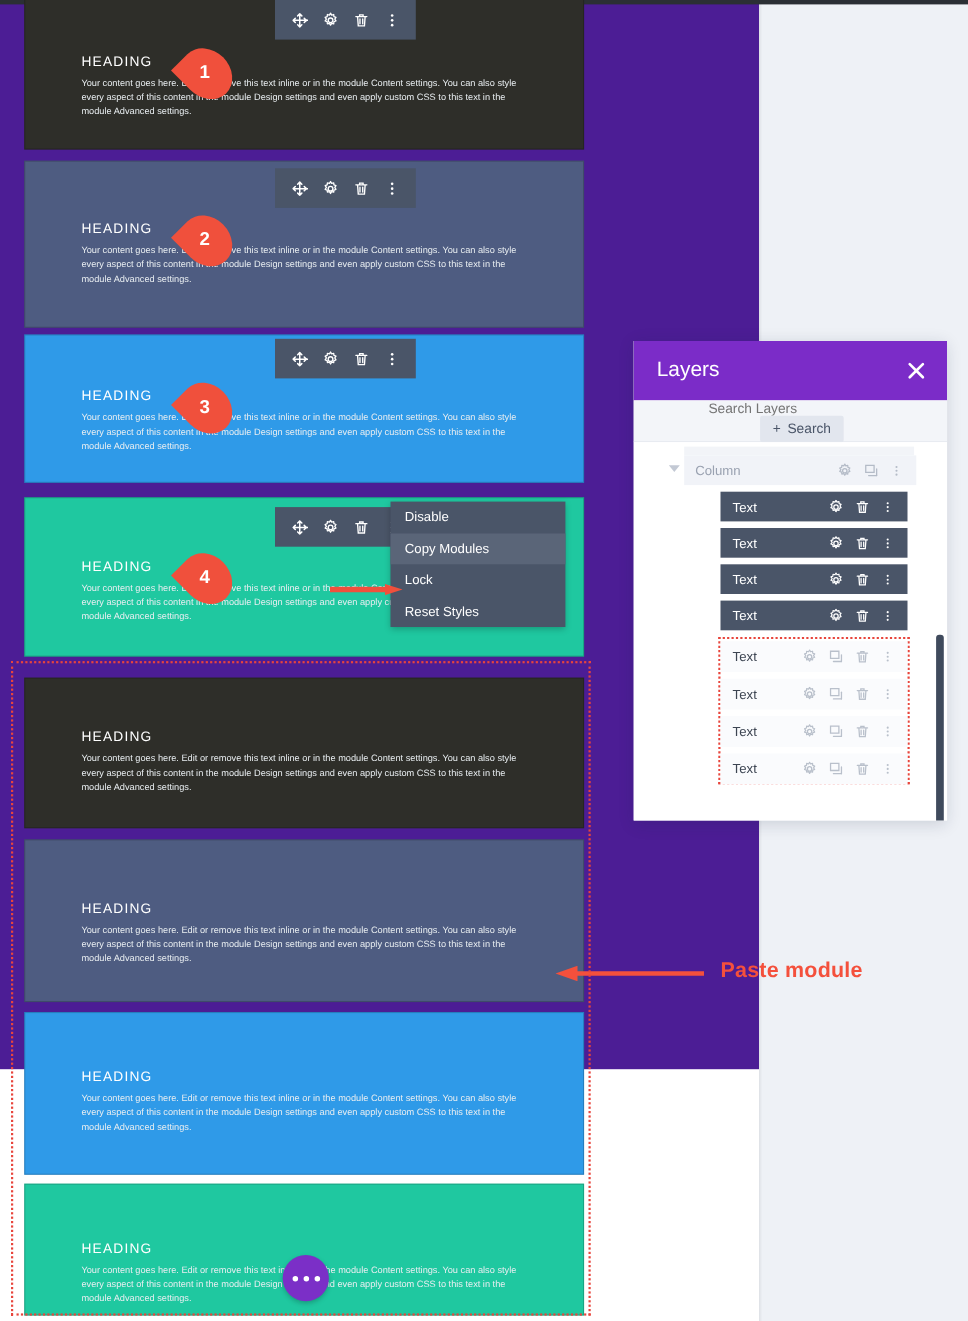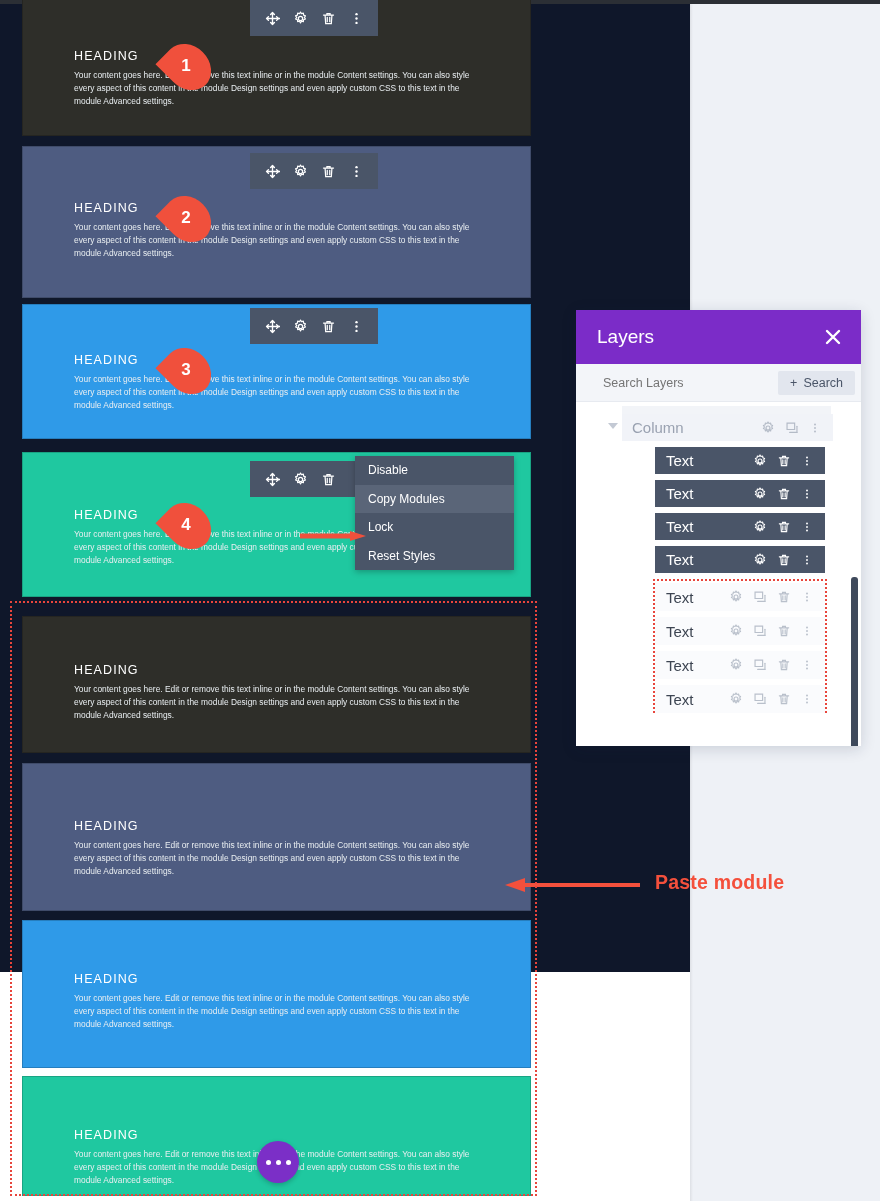--- a/index.html
+++ b/index.html
@@ -2,21 +2,21 @@
 <html><head>
 <meta charset="utf-8">
 <style>
   * { box-sizing: border-box; margin: 0; padding: 0; }
   html, body {
     width: 880px; height: 1201px;
     font-family: "Liberation Sans", sans-serif;
     background: #ffffff;
     overflow: hidden;
   }
-  #root { position: relative; width: 880px; height: 972px; background: #0f172a; }
+  #root { position: relative; width: 880px; height: 972px; background: #4c1d95; }
 
   
   .page-gutter {
     position: absolute; left: 690px; top: 0; width: 190px; height: 1201px;
     background: #eef1f6;
   }
   .gutter-edge {
     position: absolute; left: 690px; top: 0; width: 3px; height: 1201px;
     background: linear-gradient(to right, rgba(0,0,0,0.07), rgba(0,0,0,0));
   }
@@ -169,20 +169,21 @@
   }
   .lp-title { color: #ffffff; font-size: 19px; font-weight: 400; }
   .lp-close { color: #ffffff; width: 20px; height: 20px; cursor: pointer; }
 
   .lp-search {
     height: 38px;
     background: #f3f5f9;
     display: flex; align-items: center; justify-content: space-between;
     padding: 0 6px 0 27px;
     border-bottom: 1px solid #e7eaf0;
+    flex-direction: column;
   }
   .lp-search-input {
     border: 0; background: transparent; outline: none;
     font-family: "Liberation Sans", sans-serif;
     font-size: 12.5px; color: #8e97a6; width: 170px;
   }
   .lp-filter {
     background: #e2e6ee;
     color: #4a5568;
     font-size: 12.5px;
@@ -197,21 +198,21 @@
   .lp-ghost-row {
     height: 8px; margin: 0 30px 0 46px; background: #f2f4f8;
   }
 
   .lp-row {
     position: relative;
     display: flex; align-items: center;
     height: 27px;
     margin-bottom: 6px;
   }
-  .lp-row .row-label { font-size: 15px; flex: 1; }
+  .lp-row .row-label { font-size: 12px; flex: 1; }
   .lp-row .row-icons { display: flex; align-items: center; gap: 10px; padding-right: 12px; }
   .lp-row .row-icons span { display: flex; align-items: center; justify-content: center; }
 
   .lp-row.column-row {
     margin-left: 46px; margin-right: 28px;
     background: #f1f3f8;
     padding-left: 10px;
   }
   .lp-row.column-row .row-label { color: #9aa2b1; }
   .lp-row.column-row .row-icons span { color: #b4bbc7; }

